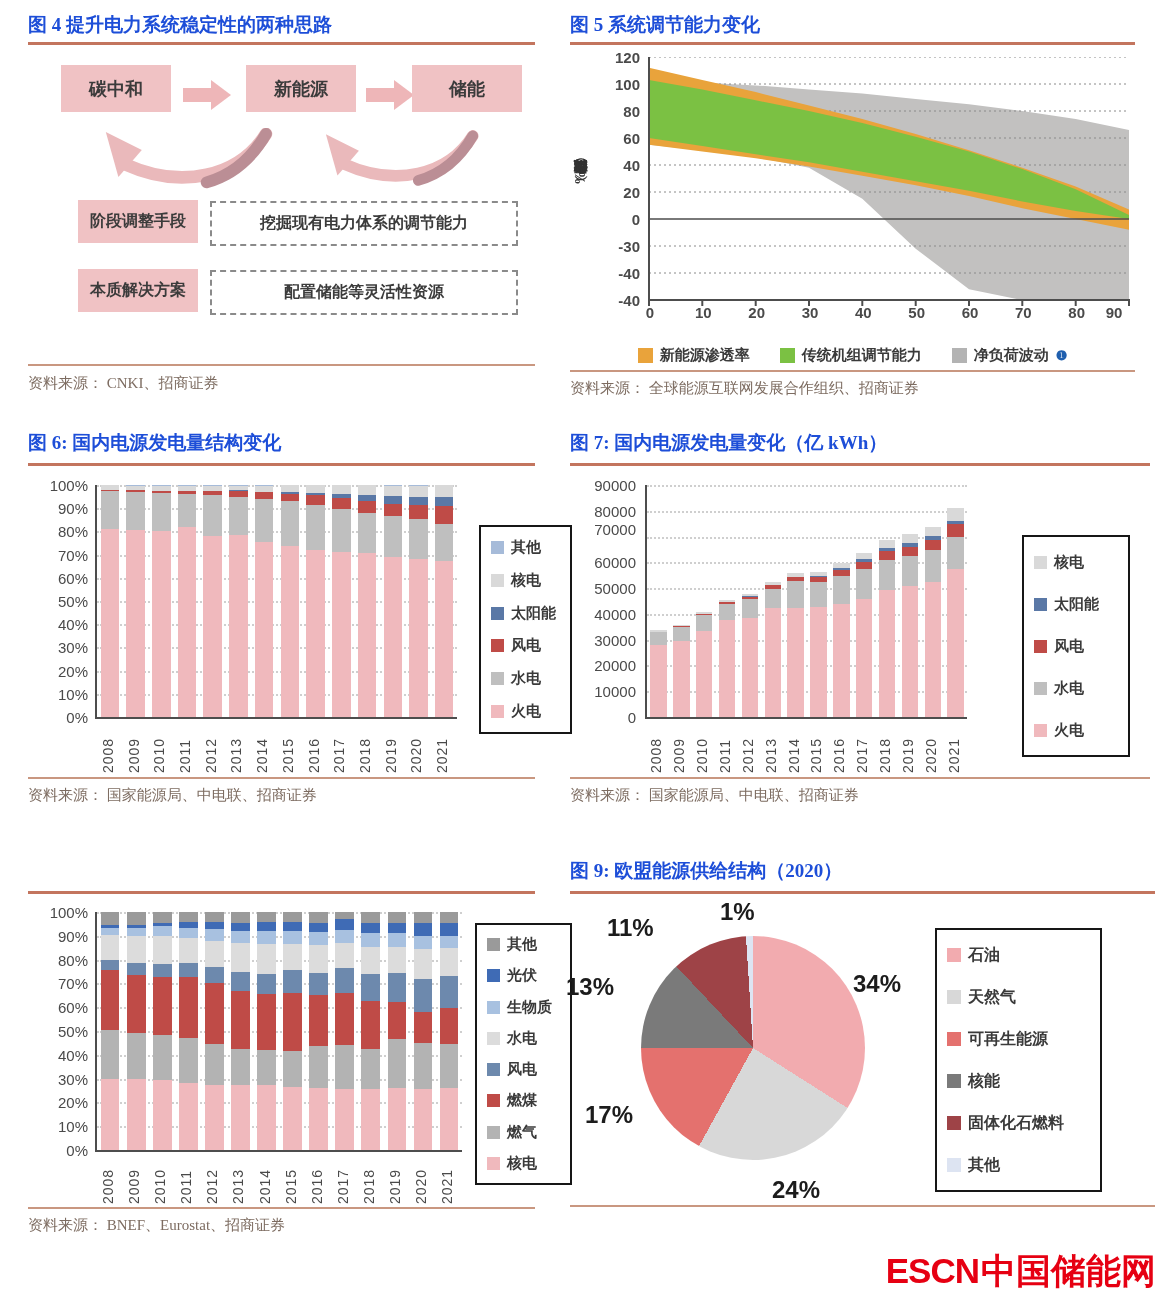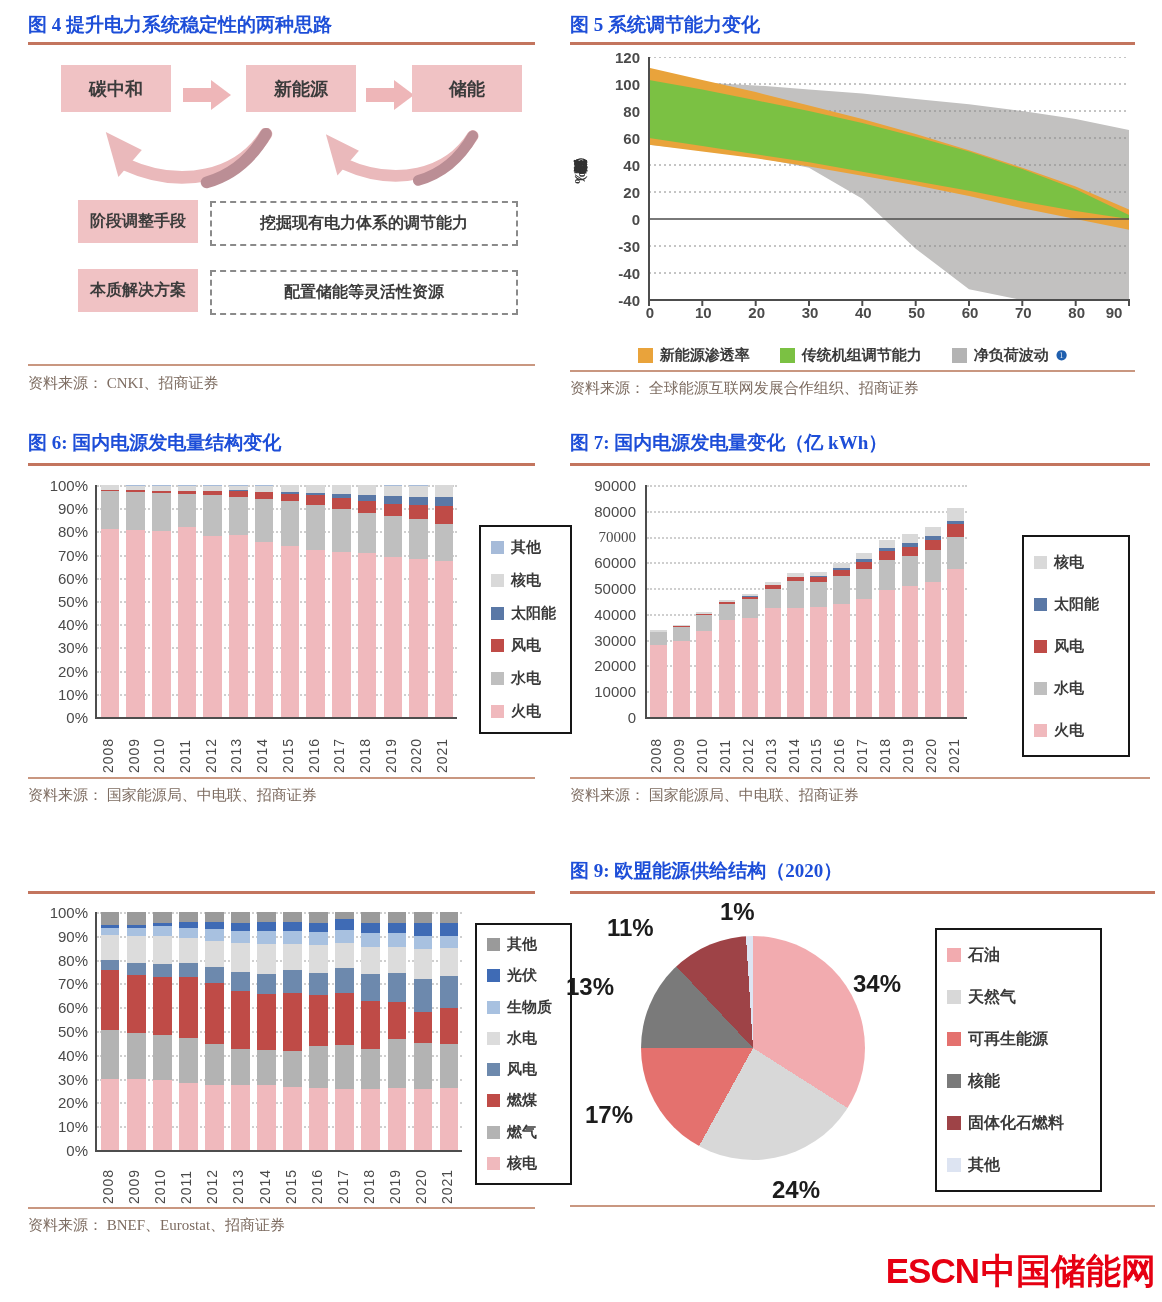--- a/index.html
+++ b/index.html
@@ -424,21 +424,21 @@
   <div class="src-rule" style="top:347px;"></div>
   <div class="source" style="top:356px;">资料来源： 国家能源局、中电联、招商证券</div>
 </div>
 
 <div class="fig" id="fig7" style="left:570px;top:430px;width:580px;height:372px;">
   <div class="fig-title">图 7:  国内电源发电量变化（亿 kWh）</div>
   <div class="title-rule" style="top:33px;"></div>
   <div class="yticks" id="fig7-yticks" style="left:0px;top:55px;width:66px;height:232px;">
       <div class="ytick" style="top: 0px;">90000</div>
       <div class="ytick" style="top: 25.7778px;">80000</div>
-      <div class="ytick" style="top: 52px; font-family: Liberation Serif, serif;">70000</div>
+      <div class="ytick" style="top: 44px;">70000</div>
       <div class="ytick" style="top: 77.3333px;">60000</div>
       <div class="ytick" style="top: 103.111px;">50000</div>
       <div class="ytick" style="top: 128.889px;">40000</div>
       <div class="ytick" style="top: 154.667px;">30000</div>
       <div class="ytick" style="top: 180.444px;">20000</div>
       <div class="ytick" style="top: 206.222px;">10000</div>
       <div class="ytick" style="top: 232px;">0</div>
     </div>
   <div class="plot" id="fig7-plot" style="left:75px;top:55px;width:320px;height:232px;">
       <div class="gridline" style="top: 0px;"></div>

